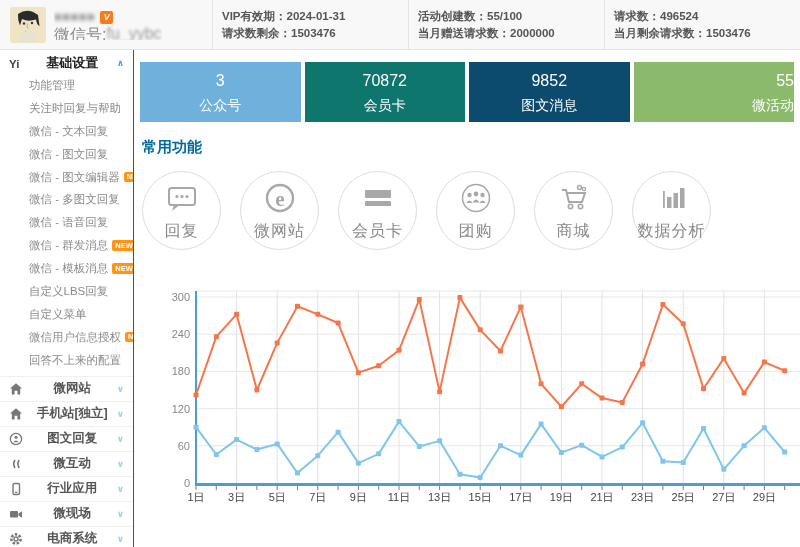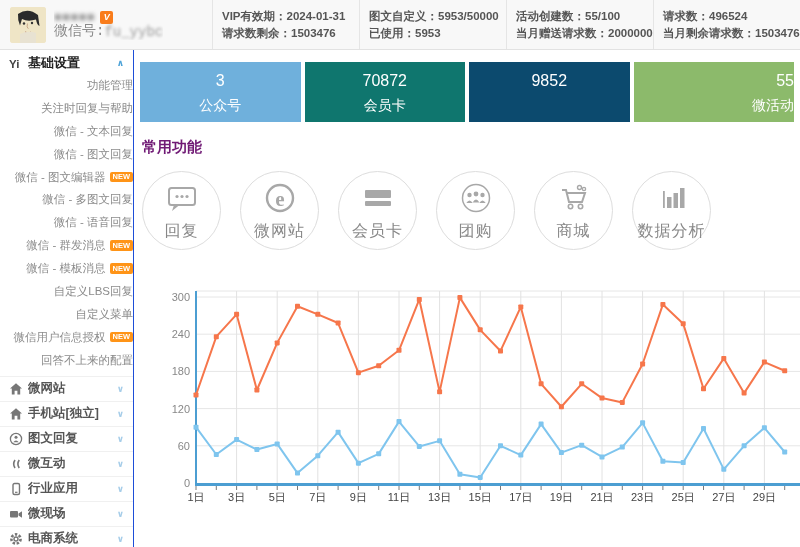--- a/index.html
+++ b/index.html
@@ -10,53 +10,53 @@
   
   header { display:flex; height:50px; background:#f8f8f8; border-bottom:1px solid #e2e2e2; flex:none; }
   .user-area { width:212px; flex:none; display:flex; align-items:center; padding-left:10px; }
   .avatar { width:36px; height:36px; border-radius:3px; overflow:hidden; flex:none; background:#efe5c6; }
   .user-lines { margin-left:8px; overflow:hidden; }
   .user-name-row { display:flex; align-items:center; height:16px; }
   .user-name { font-size:12px; color:#8f8f8f; filter:blur(2px); letter-spacing:1px; }
   .vip-badge { margin-left:5px; width:13px; height:13px; background:#f97c1b; color:#fff;
     font-size:9px; font-weight:bold; font-style:italic; border-radius:2px;
     display:flex; align-items:center; justify-content:center; }
-  .wechat-id { font-size:14px; color:#8a8a8a; height:15px; display:flex; align-items:flex-end;font-family:Liberation Mono, monospace; }
+  .wechat-id { font-size:16px; color:#8a8a8a; height:15px; display:flex; align-items:flex-start; }
   .wechat-id .val { filter:blur(1.5px); color:#9a9a9a; }
   .stats { display:flex; flex:1; min-width:0; }
   .stat-col { flex:1; min-width:0; border-left:1px solid #e5e5e5; padding:8px 9px 0;
     font-size:11.5px; font-weight:bold; color:#555; line-height:17px; white-space:nowrap; overflow:hidden; }
 
   
   .body-row { display:flex; flex:1; min-height:0; }
   .sidebar { width:134px; flex:none; border-right:1px solid #1d4ed8; background:#fff;
     padding-top:3px; overflow:hidden; }
   .group { display:flex; align-items:center; height:25px; padding:0 9px 0 9px;
     border-top:1px solid #f0f0f0; font-size:12.5px; font-weight:bold; color:#555; cursor:pointer; }
   .sidebar > .group:first-child { border-top:none; height:20px; }
   .group.expanded .g-label { color:#222; font-size:13px; }
   .g-icon { width:19px; flex:none; display:flex; align-items:center; }
-  .g-label { flex:1; min-width:0; overflow:hidden; white-space:nowrap; }
+  .g-label { flex:1; min-width:0; overflow:hidden; white-space:nowrap;text-align:center; }
   .chev { margin-left:auto; color:#a6cde9; font-size:9px; flex:none; }
   .group.expanded .chev { color:#4ea3d8; }
   .subitems { padding:1px 0 4px; }
-  .subitem { display:flex; align-items:center; height:22.9px; padding-left:17px;
-    font-size:11.5px; color:#8b8b8b; cursor:pointer; white-space:nowrap;justify-content:flex-end; }
+  .subitem { display:flex; align-items:center; height:22.9px; padding-left:29px;
+    font-size:11.5px; color:#8b8b8b; cursor:pointer; white-space:nowrap; }
   .badge-new { margin-left:4px; background:#ff9417; color:#fff; font-size:7.5px; font-weight:bold;
     padding:1.5px 3px; border-radius:2px; line-height:1; flex:none; }
 
   .main { flex:1; min-width:0; padding:0 6px; }
 
   
   .cards { display:flex; gap:4px; margin-top:12px; }
   .card { flex:1; height:60px; color:#fff; text-align:center; padding-top:10px; font-size:14px; }
   .card .num { font-size:16px; margin-bottom:7px; }
 
   
-  .sec-title { font-size:15px; font-weight:bold; color:#701a75; margin:16px 0 0 2px; height:18px; }
+  .sec-title { font-size:15px; font-weight:bold; color:#0369a1; margin:16px 0 0 2px; height:18px; }
 
   .circles { display:flex; gap:19px; margin-top:15px; padding-left:2px; }
   .circle { width:79px; height:79px; border:1px solid #ddd; border-radius:50%;
     display:flex; flex-direction:column; align-items:center; justify-content:center; cursor:pointer; background:#fff; }
   .circle .c-label { font-size:16px; color:#888; margin-top:1px; letter-spacing:1px; }
 
   .chart-wrap { margin-top:31px; }
   .chart-wrap svg { display:block; }
 </style>
 </head>
@@ -86,24 +86,20 @@
             <span class="val">fu_yybc</span>
         </div>
       </div>
     </div>
     <div class="stats" id="header-stats">
         <div class="stat-col">
           <div>VIP有效期：2024-01-31</div>
           <div>请求数剩余：1503476</div>
         </div>
         <div class="stat-col">
-          <div>图文自定义：5953/50000</div>
-          <div>已使用：5953</div>
-        </div>
-        <div class="stat-col">
           <div>活动创建数：55/100</div>
           <div>当月赠送请求数：2000000</div>
         </div>
         <div class="stat-col">
           <div>请求数：496524</div>
           <div>当月剩余请求数：1503476</div>
         </div>
       </div>
   </header>
 
@@ -239,20 +235,21 @@
           <div class="card" style="background: rgb(111, 176, 220);">
             <div class="num">3</div>
             <div>公众号</div>
           </div>
           <div class="card" style="background: #0f766e;">
             <div class="num">70872</div>
             <div>会员卡</div>
           </div>
           <div class="card" style="background: #0c4a6e;">
             <div class="num">9852</div>
+            <div>图文消息</div>
           </div>
           <div class="card" style="background: rgb(140, 186, 107); text-align: right;">
             <div class="num">55</div>
             <div>微活动</div>
           </div>
         </div>
 
       <h2 class="sec-title">常用功能</h2>
       <div class="circles" id="quick-actions">
           <div class="circle">

